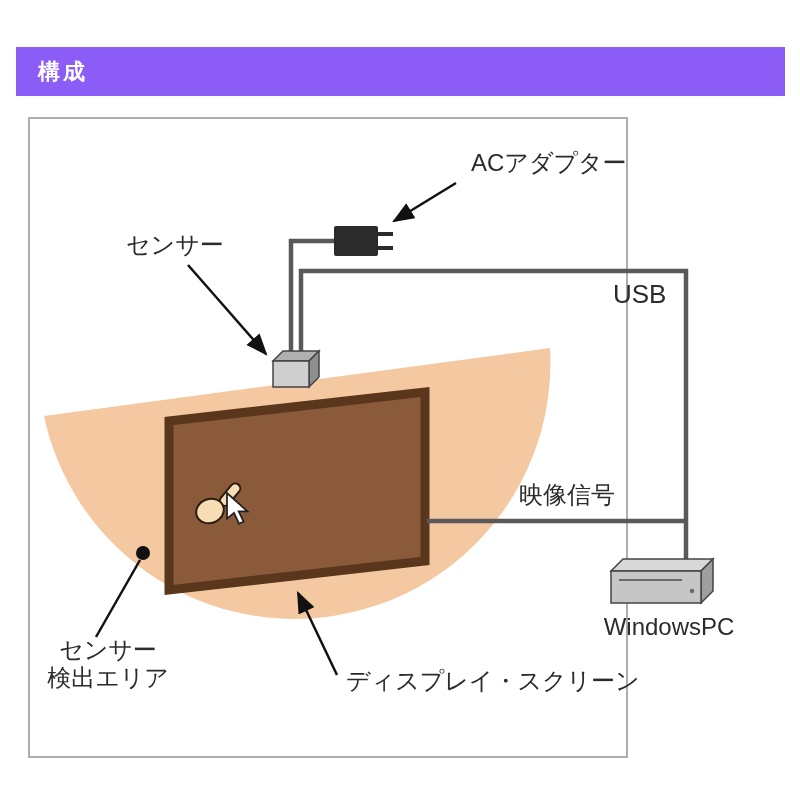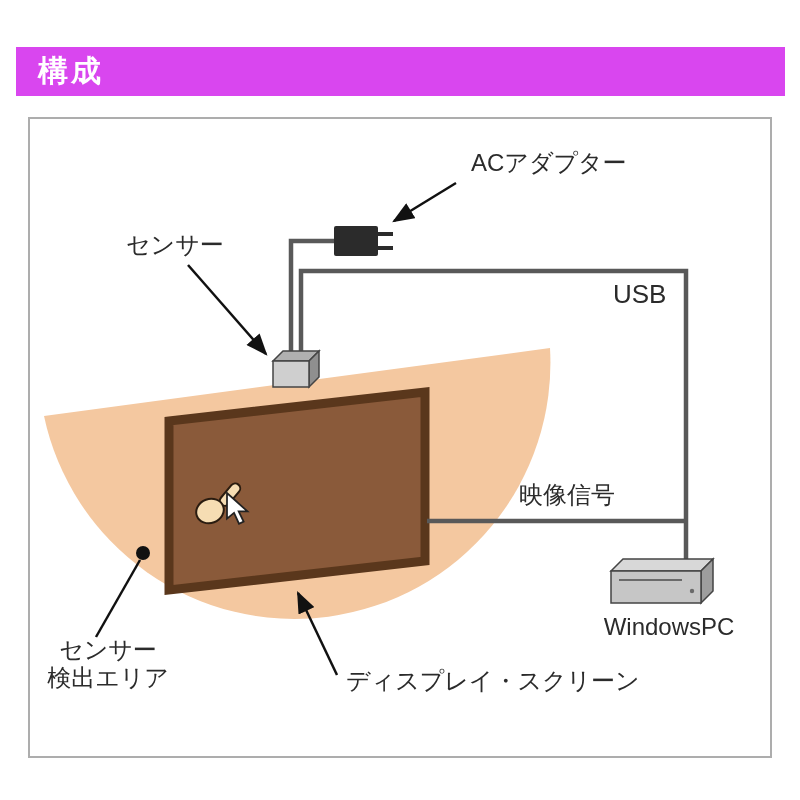--- a/index.html
+++ b/index.html
@@ -2,26 +2,26 @@
 <html><head>
 <meta charset="utf-8">
 <style>
   html,body{margin:0;padding:0;}
   body{
     width:800px;height:800px;background:#ffffff;position:relative;
     font-family:"Liberation Sans",sans-serif;overflow:hidden;
   }
   .banner{
     position:absolute;left:16px;top:47px;width:769px;height:49px;
-    background:#d946ef;color:#ffffff;display:flex;align-items:center;
-    padding-left:22px;box-sizing:border-box;font-size:30px;font-weight:bold;
+    background:#8b5cf6;color:#ffffff;display:flex;align-items:center;
+    padding-left:22px;box-sizing:border-box;font-size:22px;font-weight:bold;
     letter-spacing:3px;
   }
   .frame{
-    position:absolute;left:28px;top:117px;width:744px;height:641px;
+    position:absolute;left:28px;top:117px;width:600px;height:641px;
     border:2px solid #adadad;box-sizing:border-box;background:#ffffff;
   }
   .frame svg{display:block;width:740px;height:637px;}
   svg text{font-family:"Liberation Sans",sans-serif;fill:#2b2b2b;}
 </style>
 </head>
 <body>
 
 <div class="banner">
   <span>構成</span>

